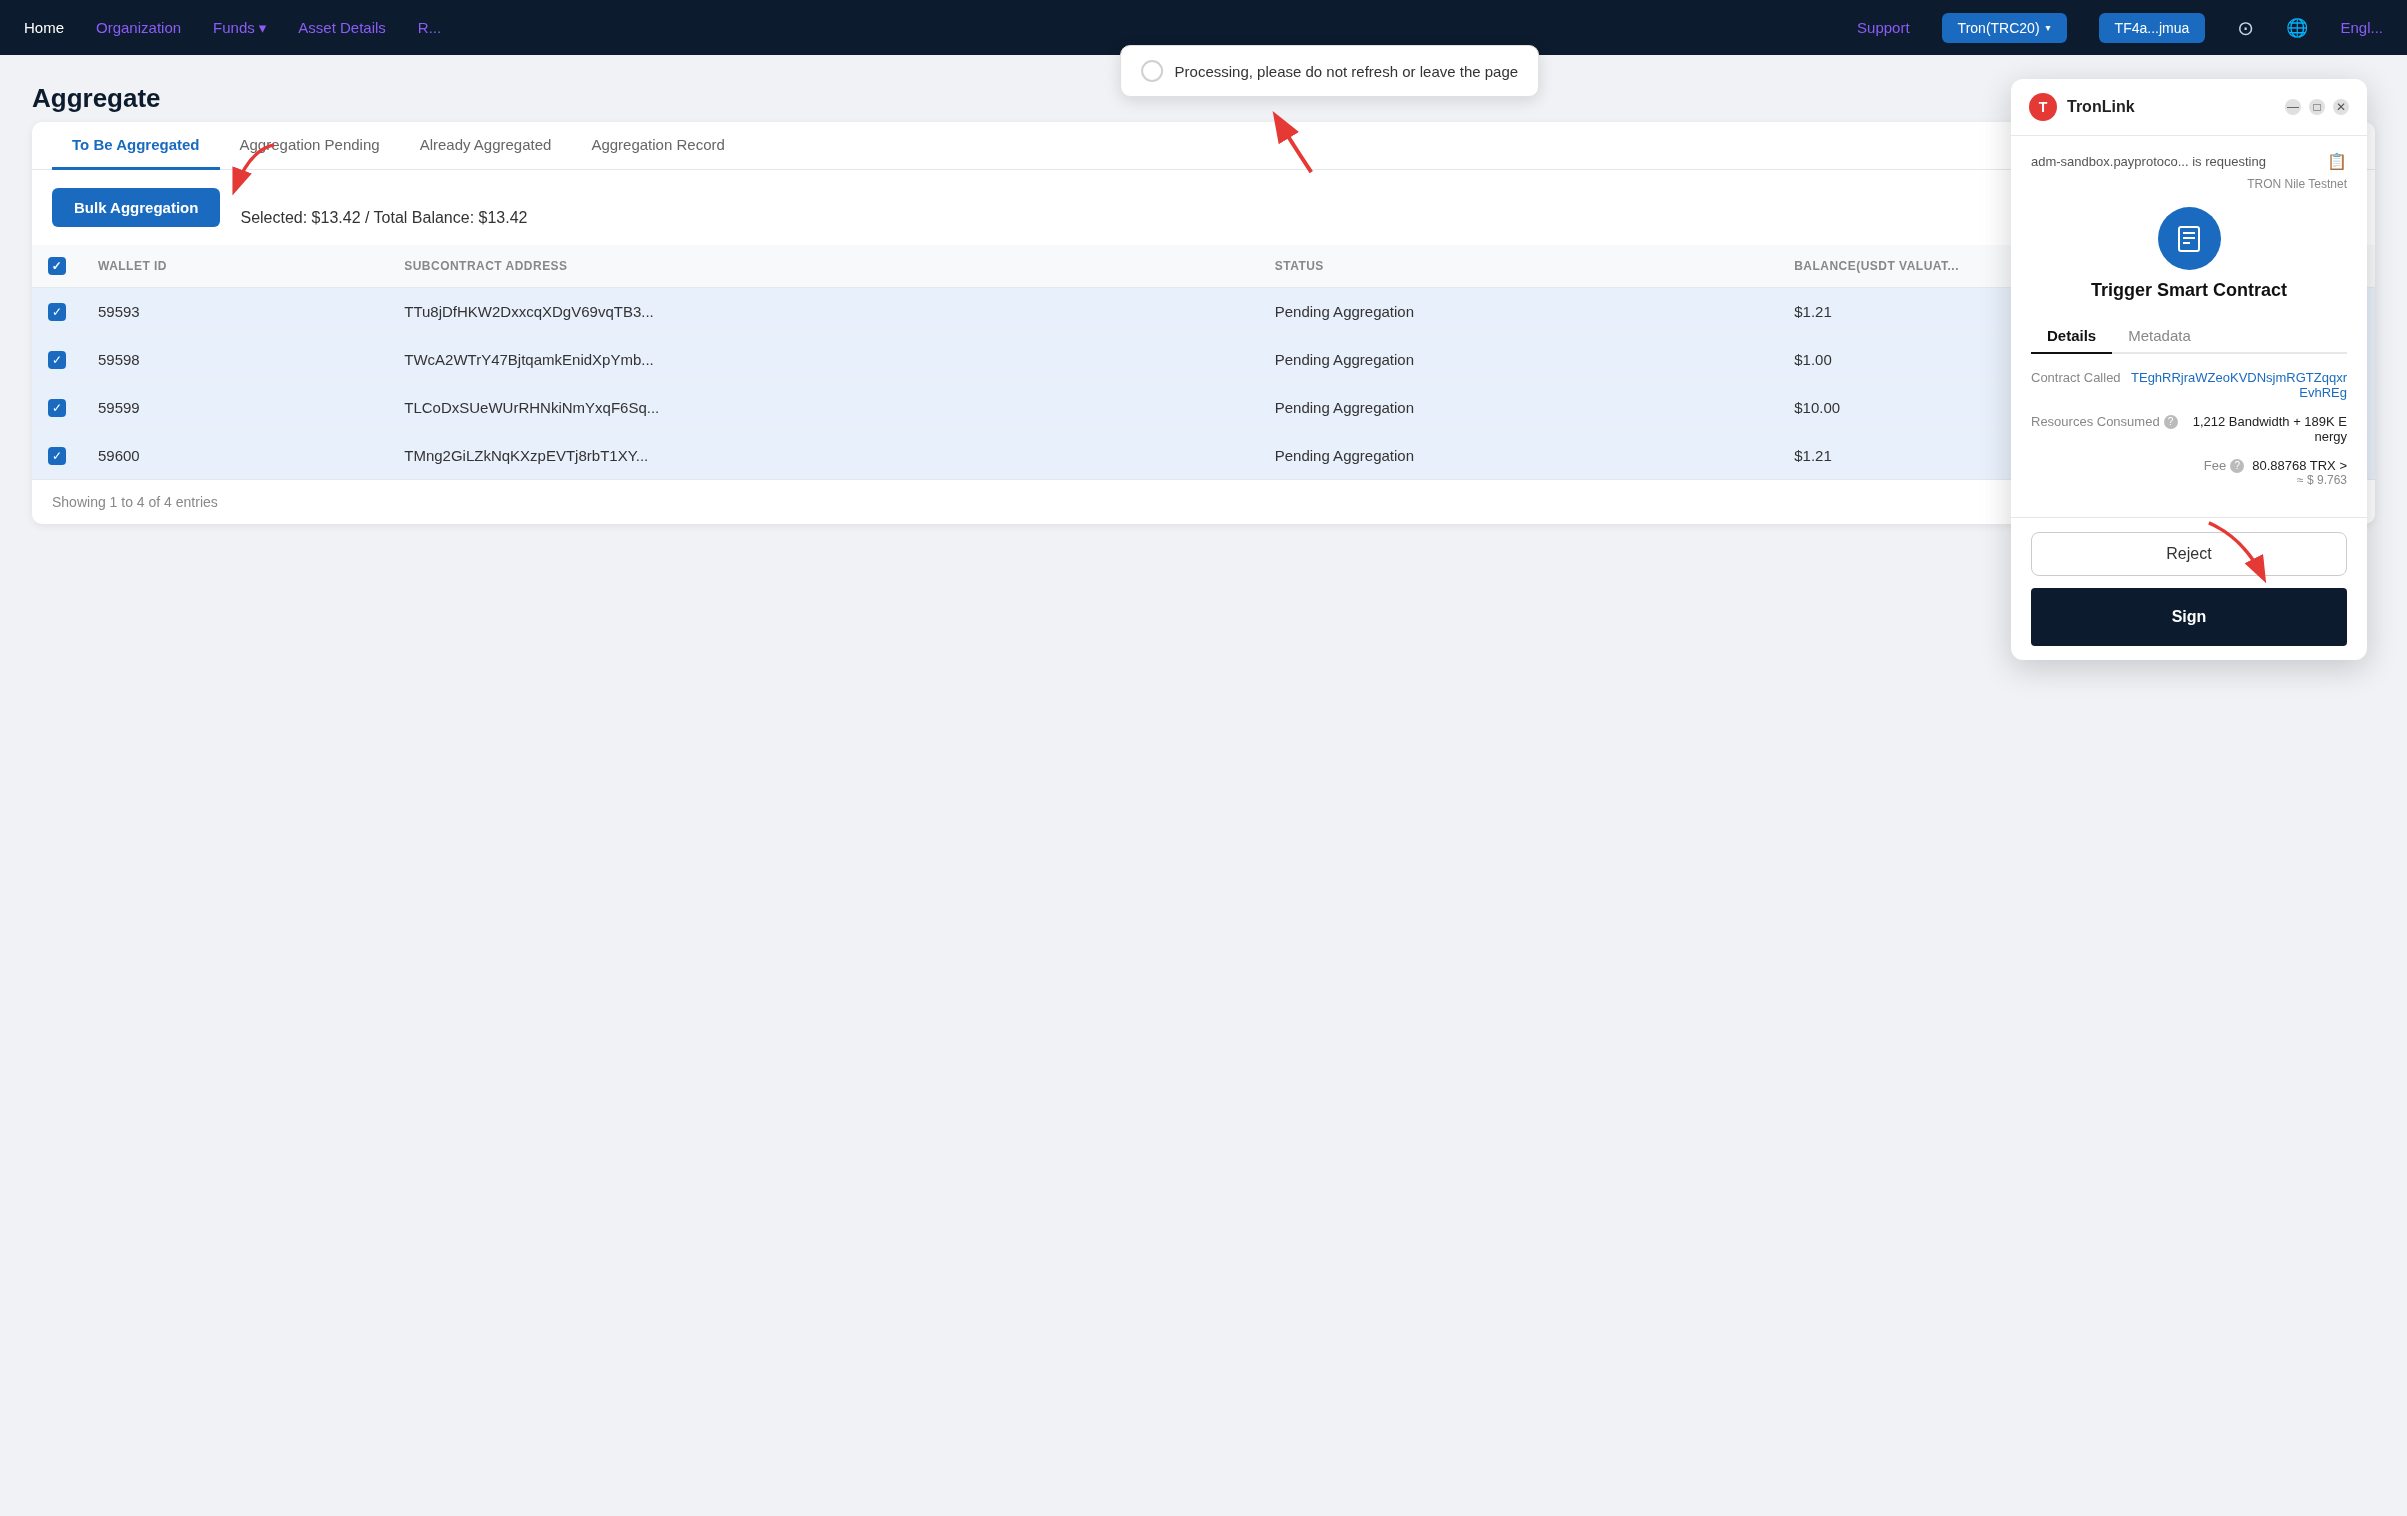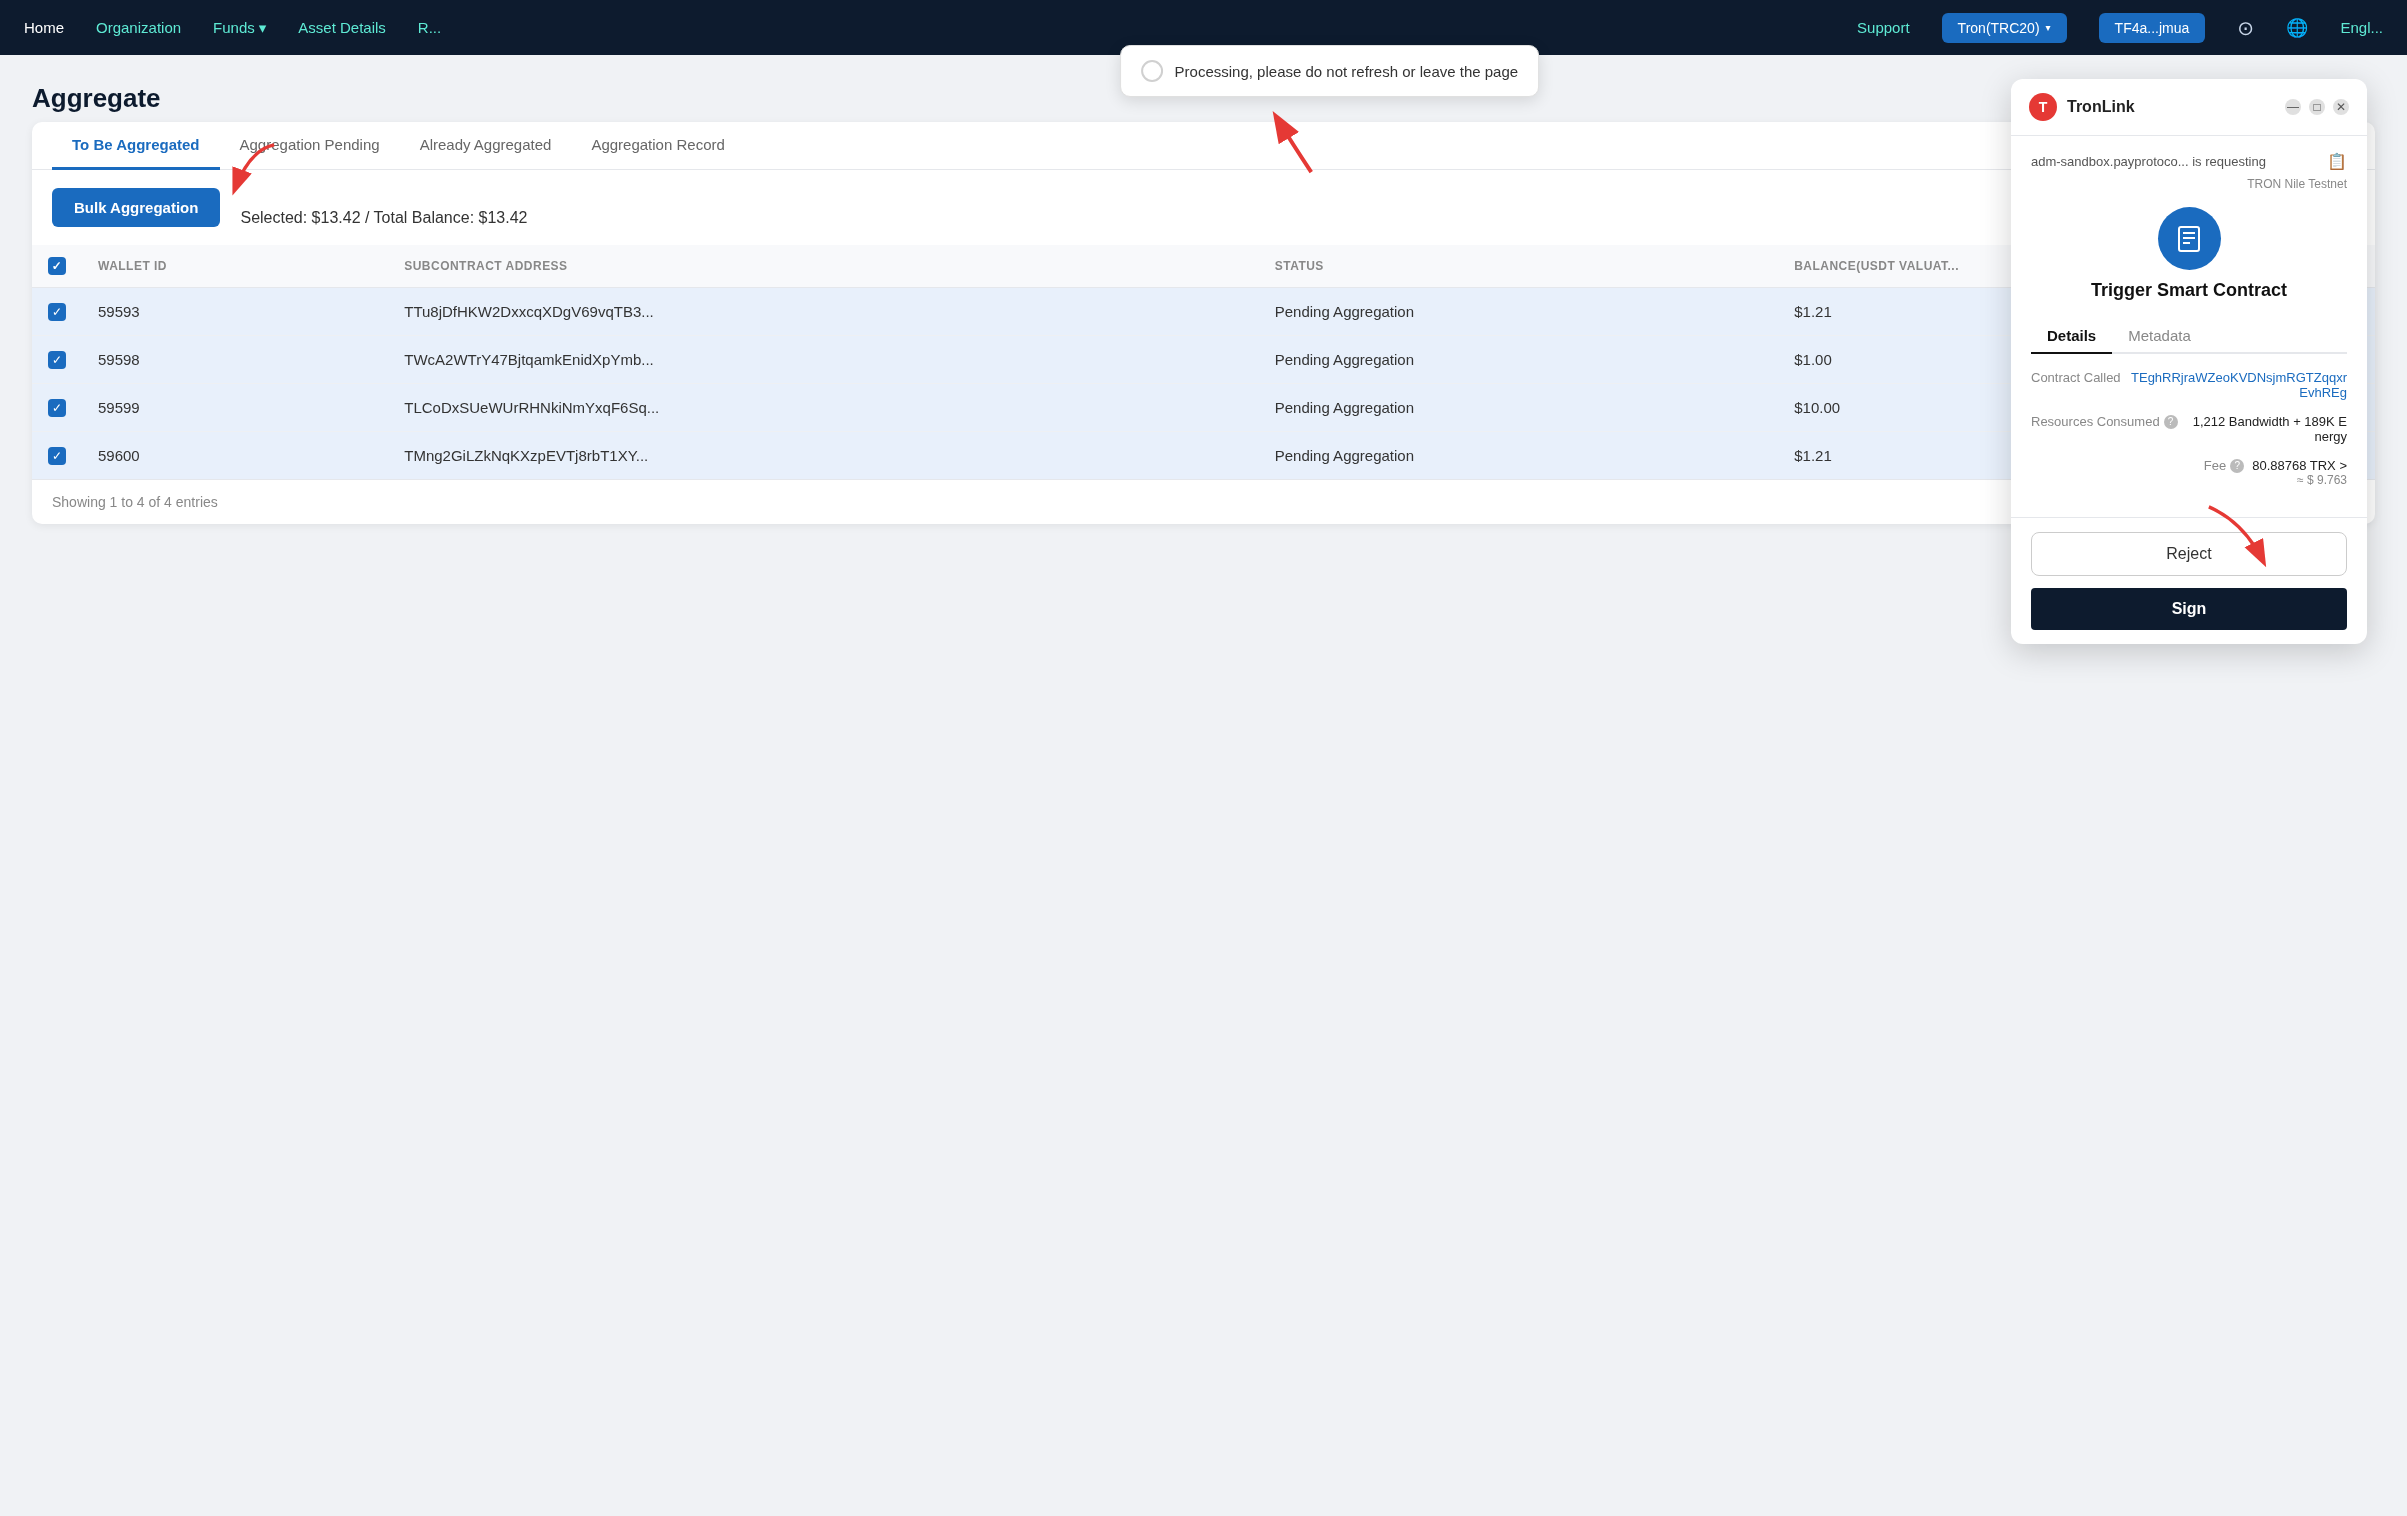--- a/index.html
+++ b/index.html
@@ -8,21 +8,21 @@
     
     .navbar {
       background: #0d1b2e;
       display: flex;
       align-items: center;
       padding: 12px 24px;
       height: 55px;
       gap: 32px;
     }
     .nav-item {
-      color: #5eead4;
+      color: #8b5cf6;
       font-size: 15px;
       cursor: pointer;
       white-space: nowrap;
       padding: 4px 0;
     }
     .nav-item.active { color: #fff; }
     .nav-spacer { flex: 1; }
     .nav-btn {
       background: #1a6bbf;
       color: #fff;
@@ -374,21 +374,21 @@
       font-size: 16px;
       cursor: pointer;
       color: #333;
       font-weight: 500;
     }
     .tron-sign {
       flex: 1;
       background: #0d1b2e;
       border: none;
       border-radius: 4px;
-      padding: 12px;
+      padding: 20px;
       font-size: 16px;
       cursor: pointer;
       color: #fff;
       font-weight: 600;
     }
 
     
     ::-webkit-scrollbar { height: 6px; width: 6px; }
     ::-webkit-scrollbar-track { background: #f0f0f0; }
     ::-webkit-scrollbar-thumb { background: #ccc; border-radius: 3px; }

